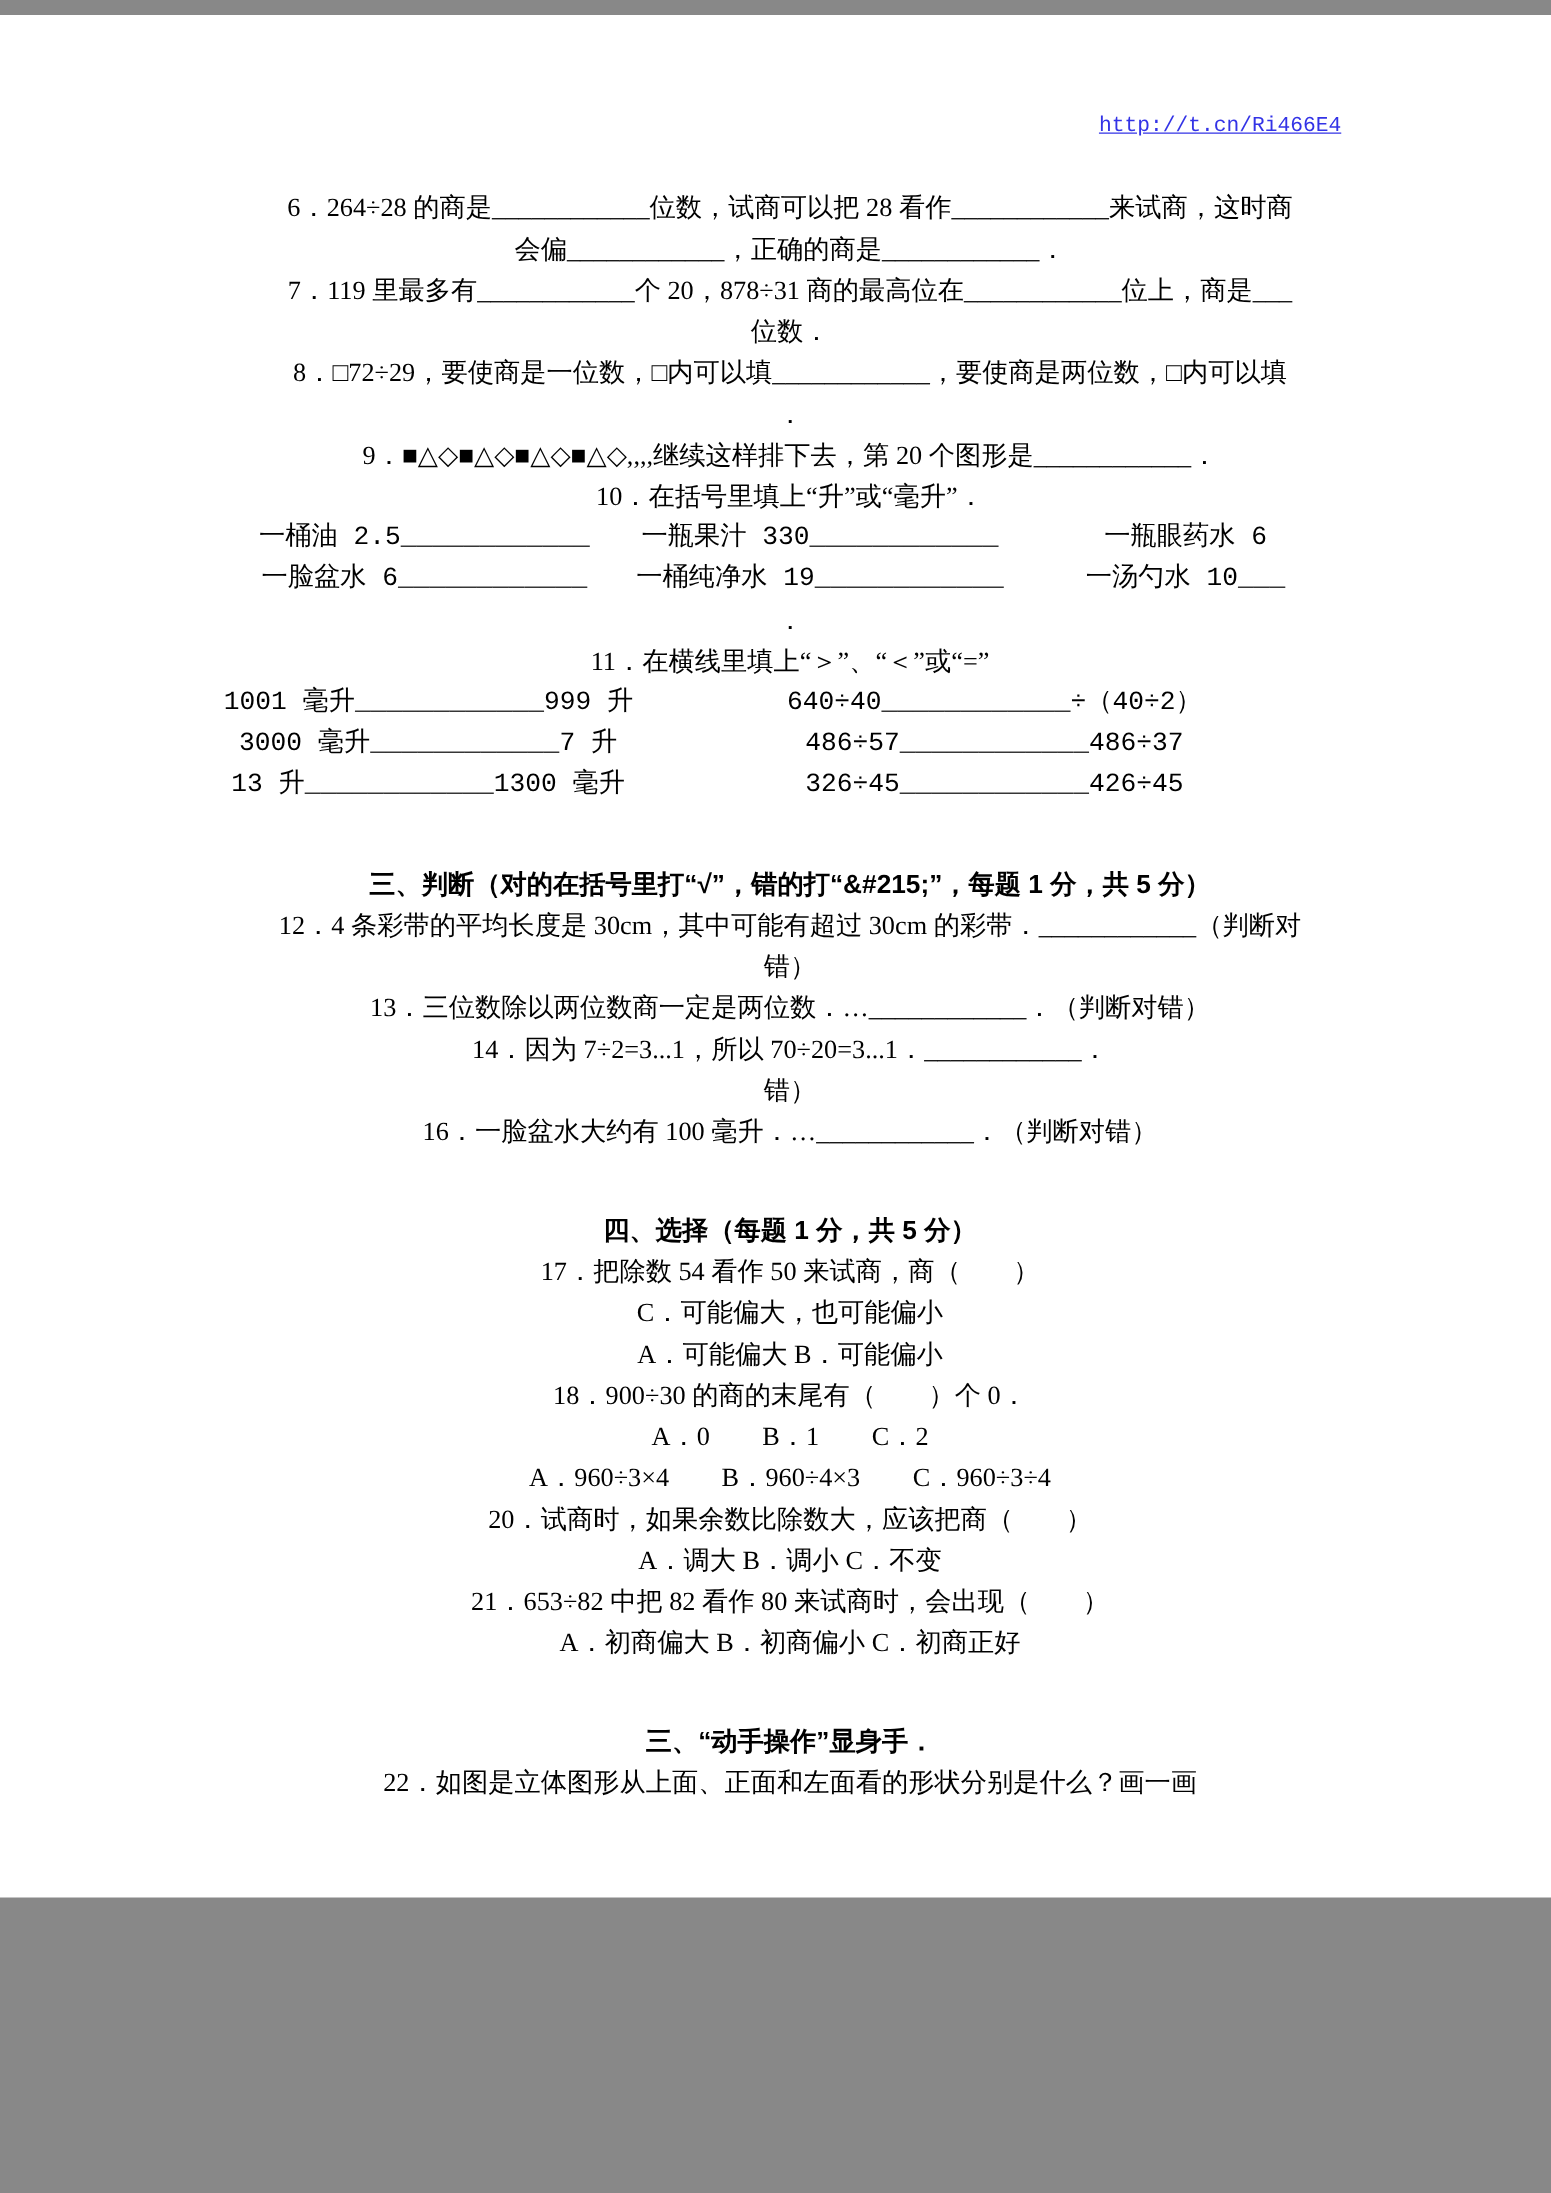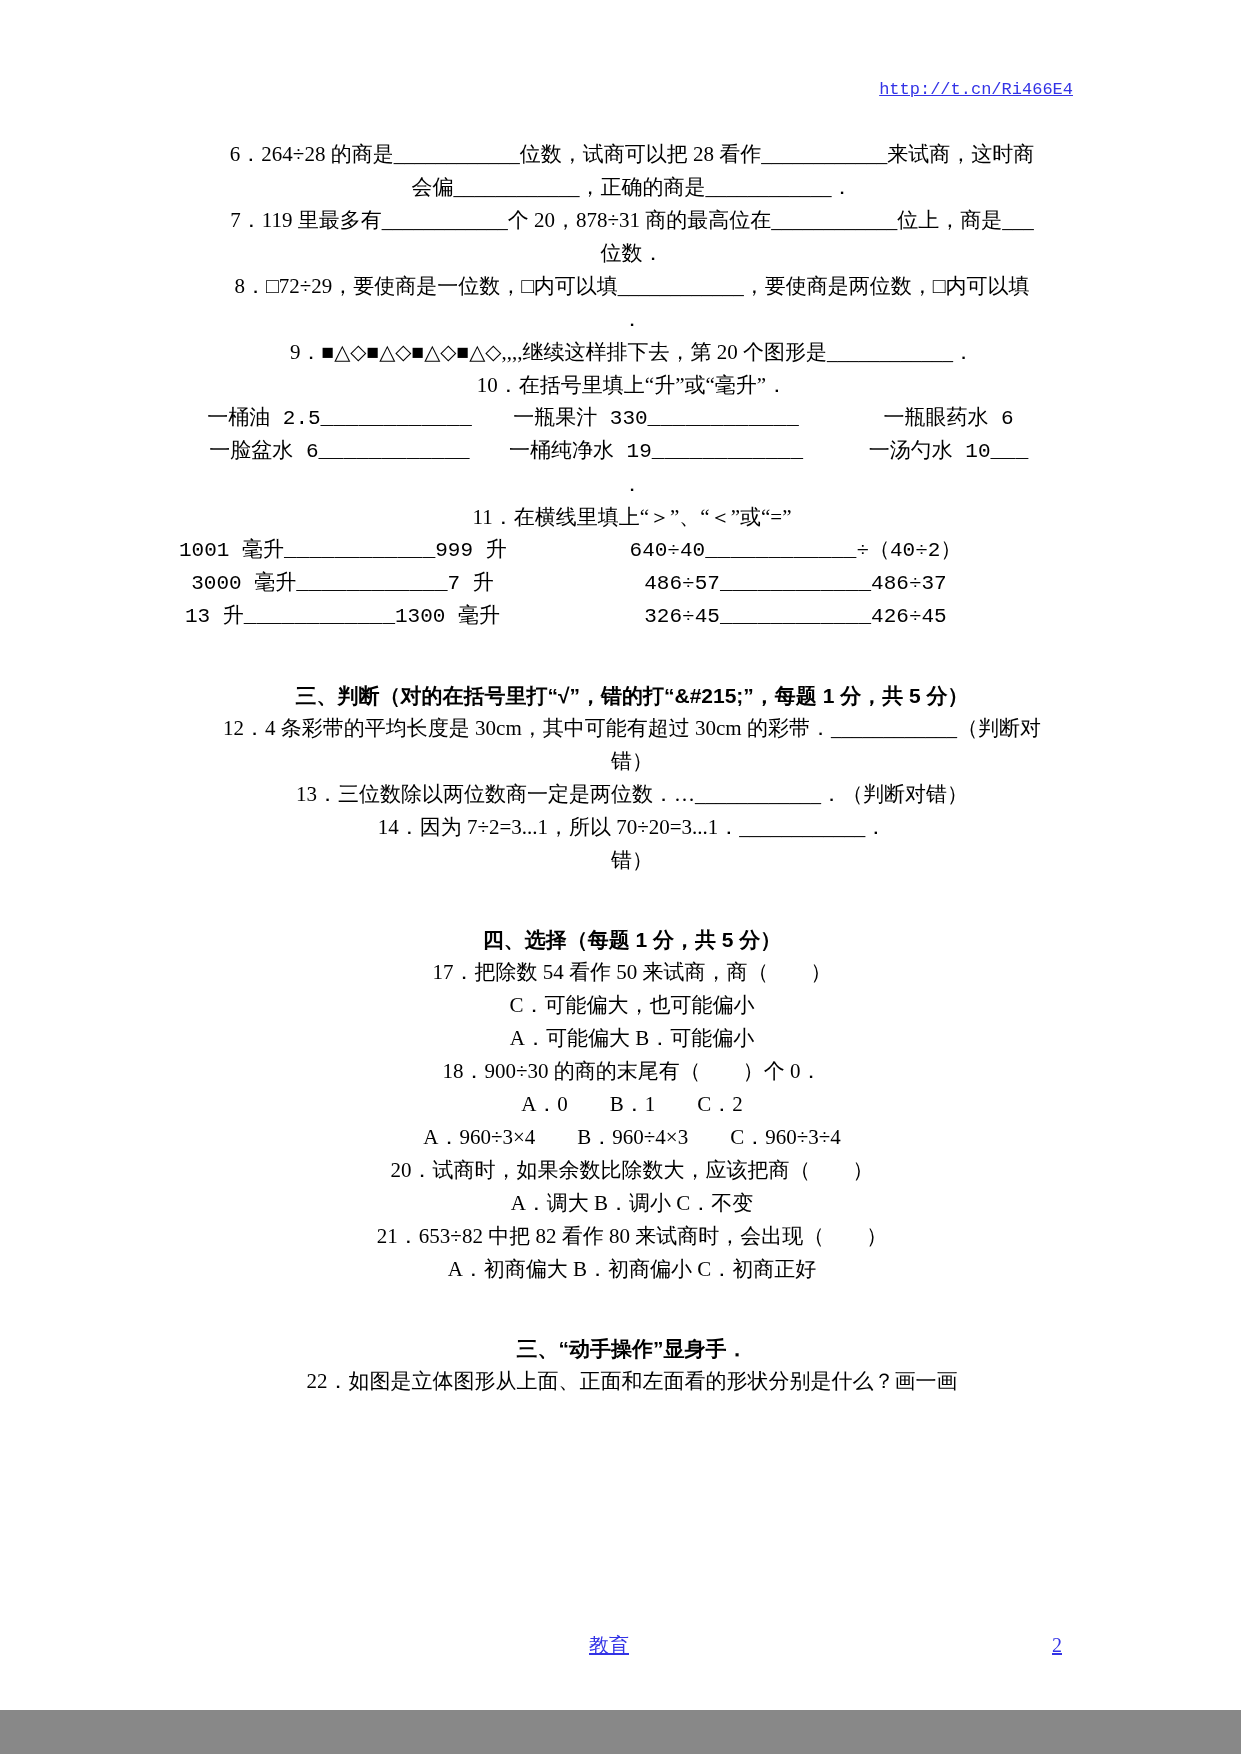--- a/index.html
+++ b/index.html
@@ -1,20 +1,20 @@
 <!DOCTYPE html>
 <html><head>
 <meta charset="utf-8">
 <style>
   html,body { margin:0; padding:0; background:#888; }
   .page {
     position: relative;
     width: 1241px;
-    height: 1710px;
-    margin: 0 auto;
+    height: 1506px;
+    margin: 12px auto;
     background: #ffffff;
     font-family: "Liberation Serif", "DejaVu Serif", serif;
     color: #000000;
     overflow: hidden;
   }
   .header-link {
     position: absolute;
     top: 80px;
     right: 168px;
     font-family: "Liberation Mono", "DejaVu Sans Mono", monospace;
@@ -102,20 +102,21 @@
       <div class="line cols2">
         <span class="cell">13 升____________1300 毫升</span>
         <span class="cell">326÷45____________426÷45</span>
       </div>
       <div class="line heading">三、判断（对的在括号里打“√”，错的打“&amp;#215;”，每题 1 分，共 5 分）</div>
       <div class="line">12．4 条彩带的平均长度是 30cm，其中可能有超过 30cm 的彩带．____________（判断对</div>
       <div class="line">错）</div>
       <div class="line">13．三位数除以两位数商一定是两位数．…____________．（判断对错）</div>
       <div class="line">14．因为 7÷2=3...1，所以 70÷20=3...1．____________．</div>
       <div class="line">错）</div>
+      <div class="line">16．一脸盆水大约有 100 毫升．…____________．（判断对错）</div>
       <div class="line heading">四、选择（每题 1 分，共 5 分）</div>
       <div class="line">17．把除数 54 看作 50 来试商，商（　　）</div>
       <div class="line">C．可能偏大，也可能偏小</div>
       <div class="line">A．可能偏大 B．可能偏小</div>
       <div class="line">18．900÷30 的商的末尾有（　　）个 0．</div>
       <div class="line">A．0　　B．1　　C．2</div>
       <div class="line">A．960÷3×4　　B．960÷4×3　　C．960÷3÷4</div>
       <div class="line">20．试商时，如果余数比除数大，应该把商（　　）</div>
       <div class="line">A．调大 B．调小 C．不变</div>
       <div class="line">21．653÷82 中把 82 看作 80 来试商时，会出现（　　）</div>

